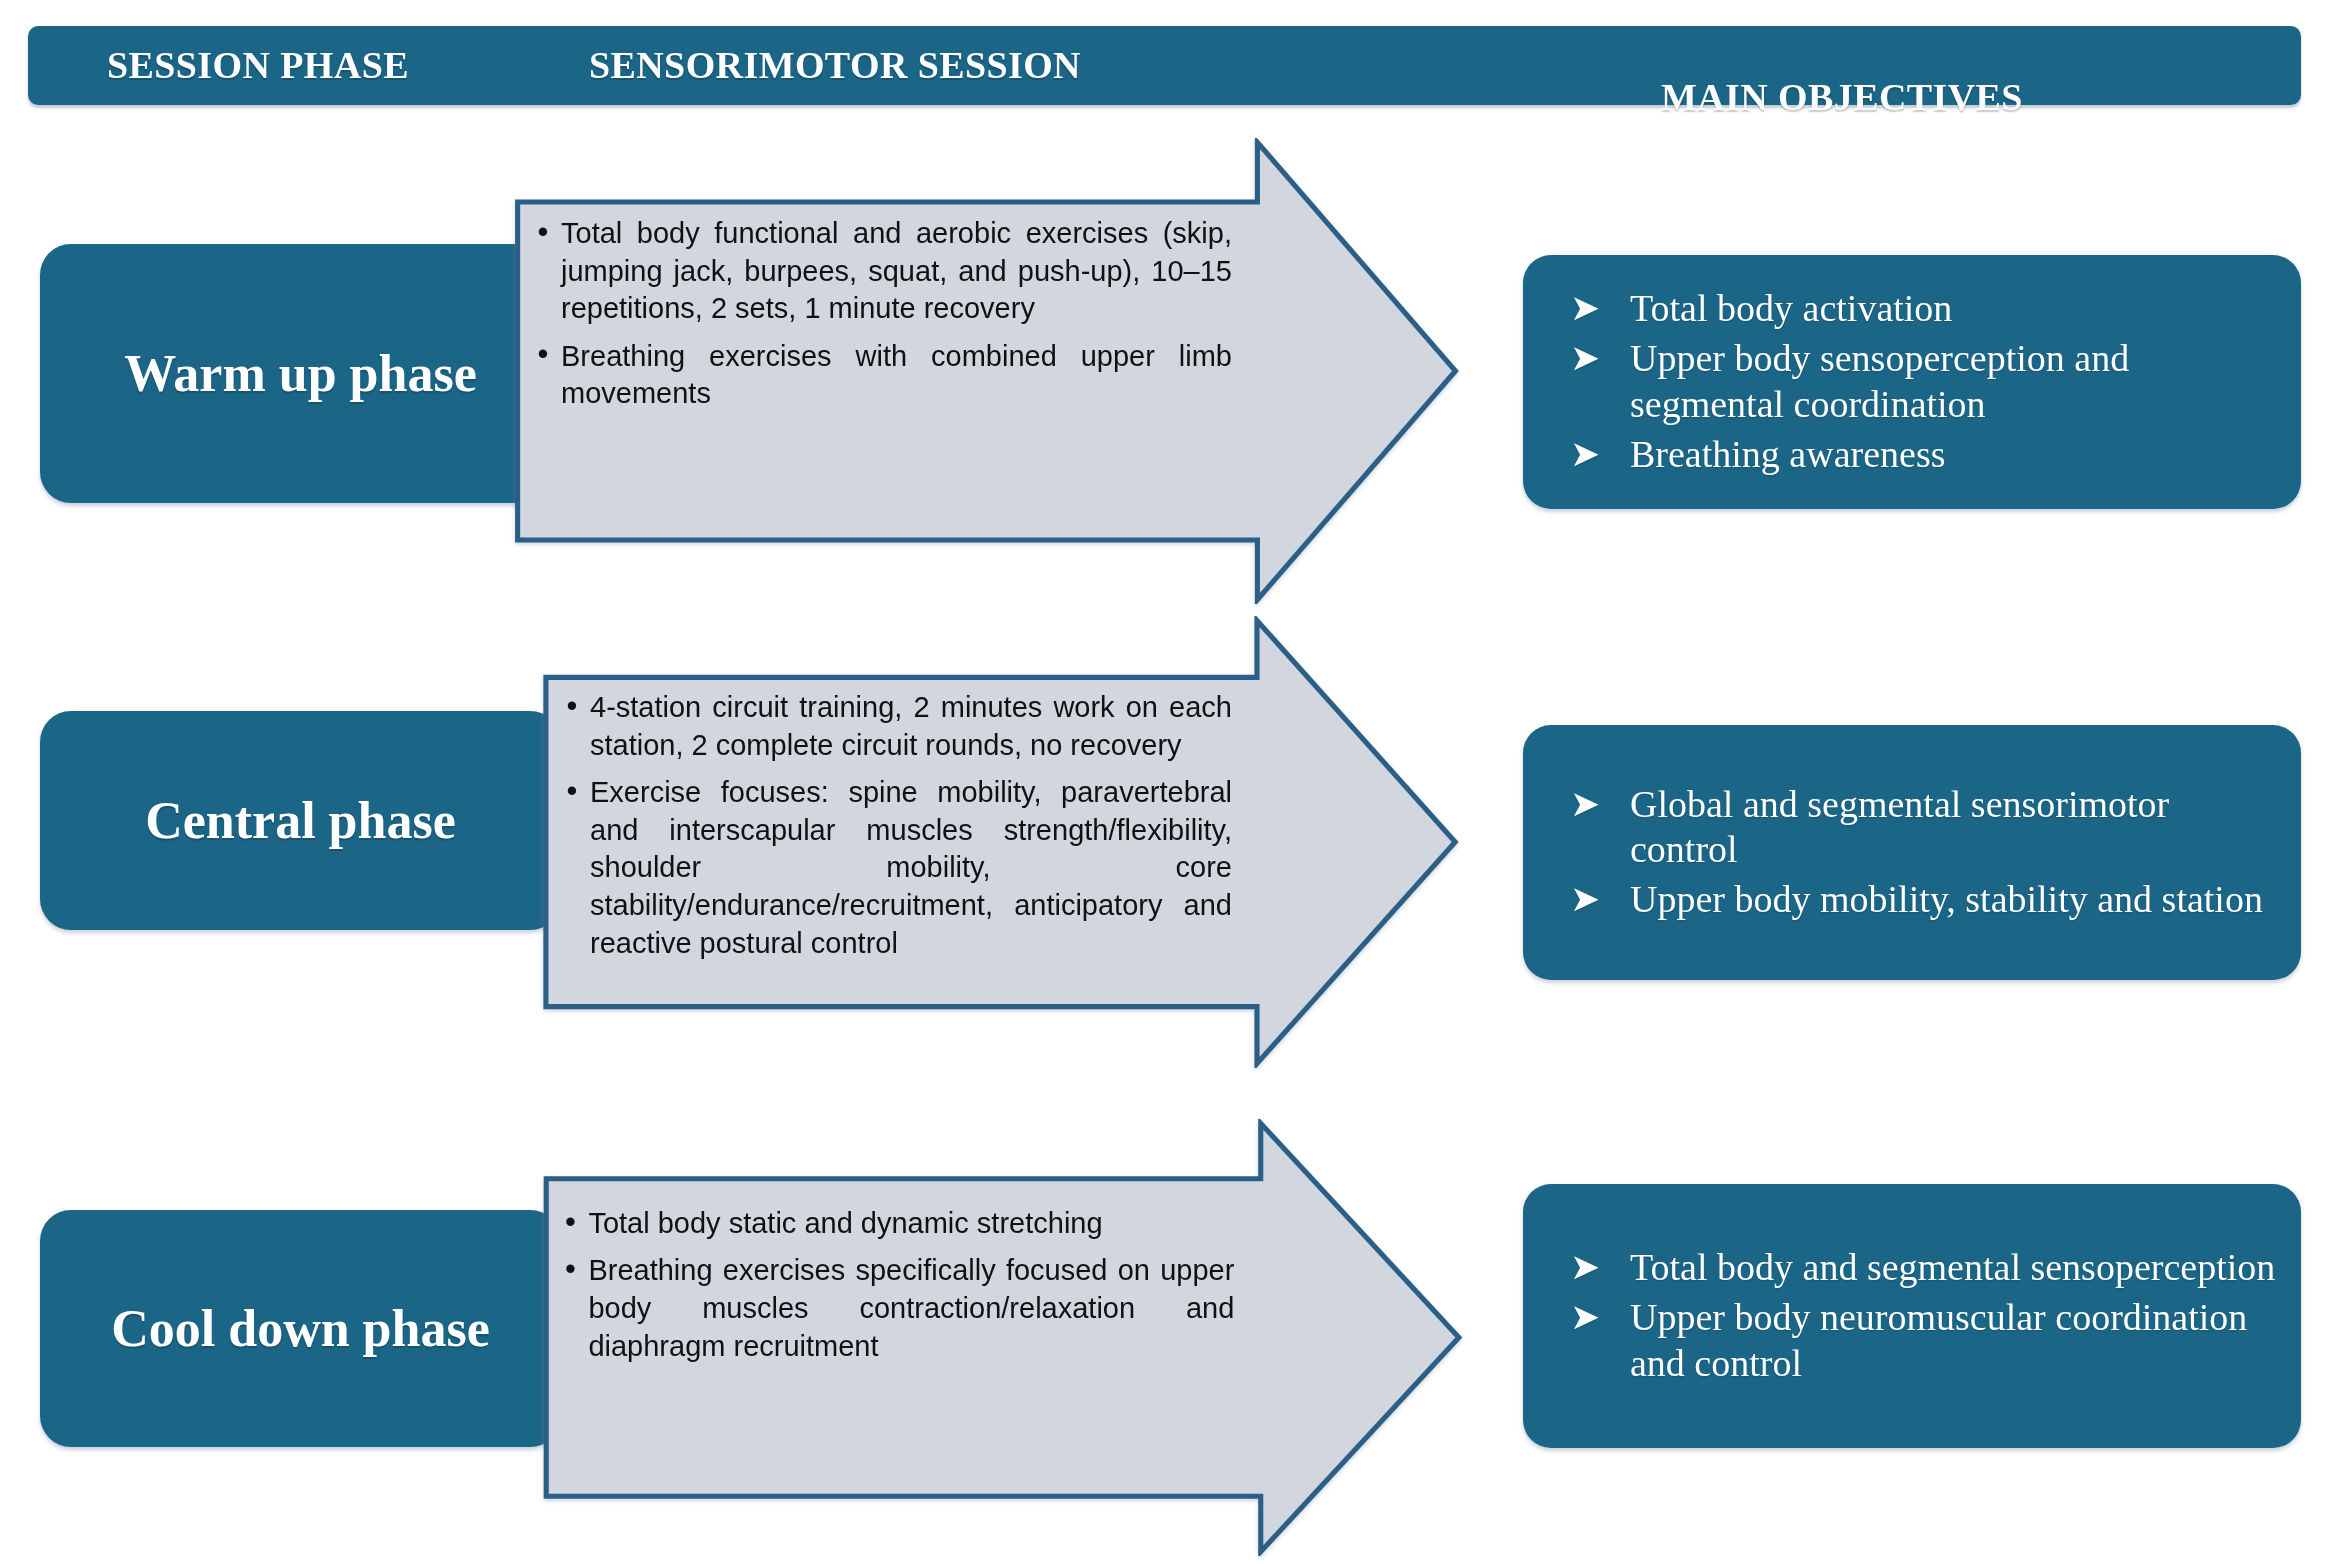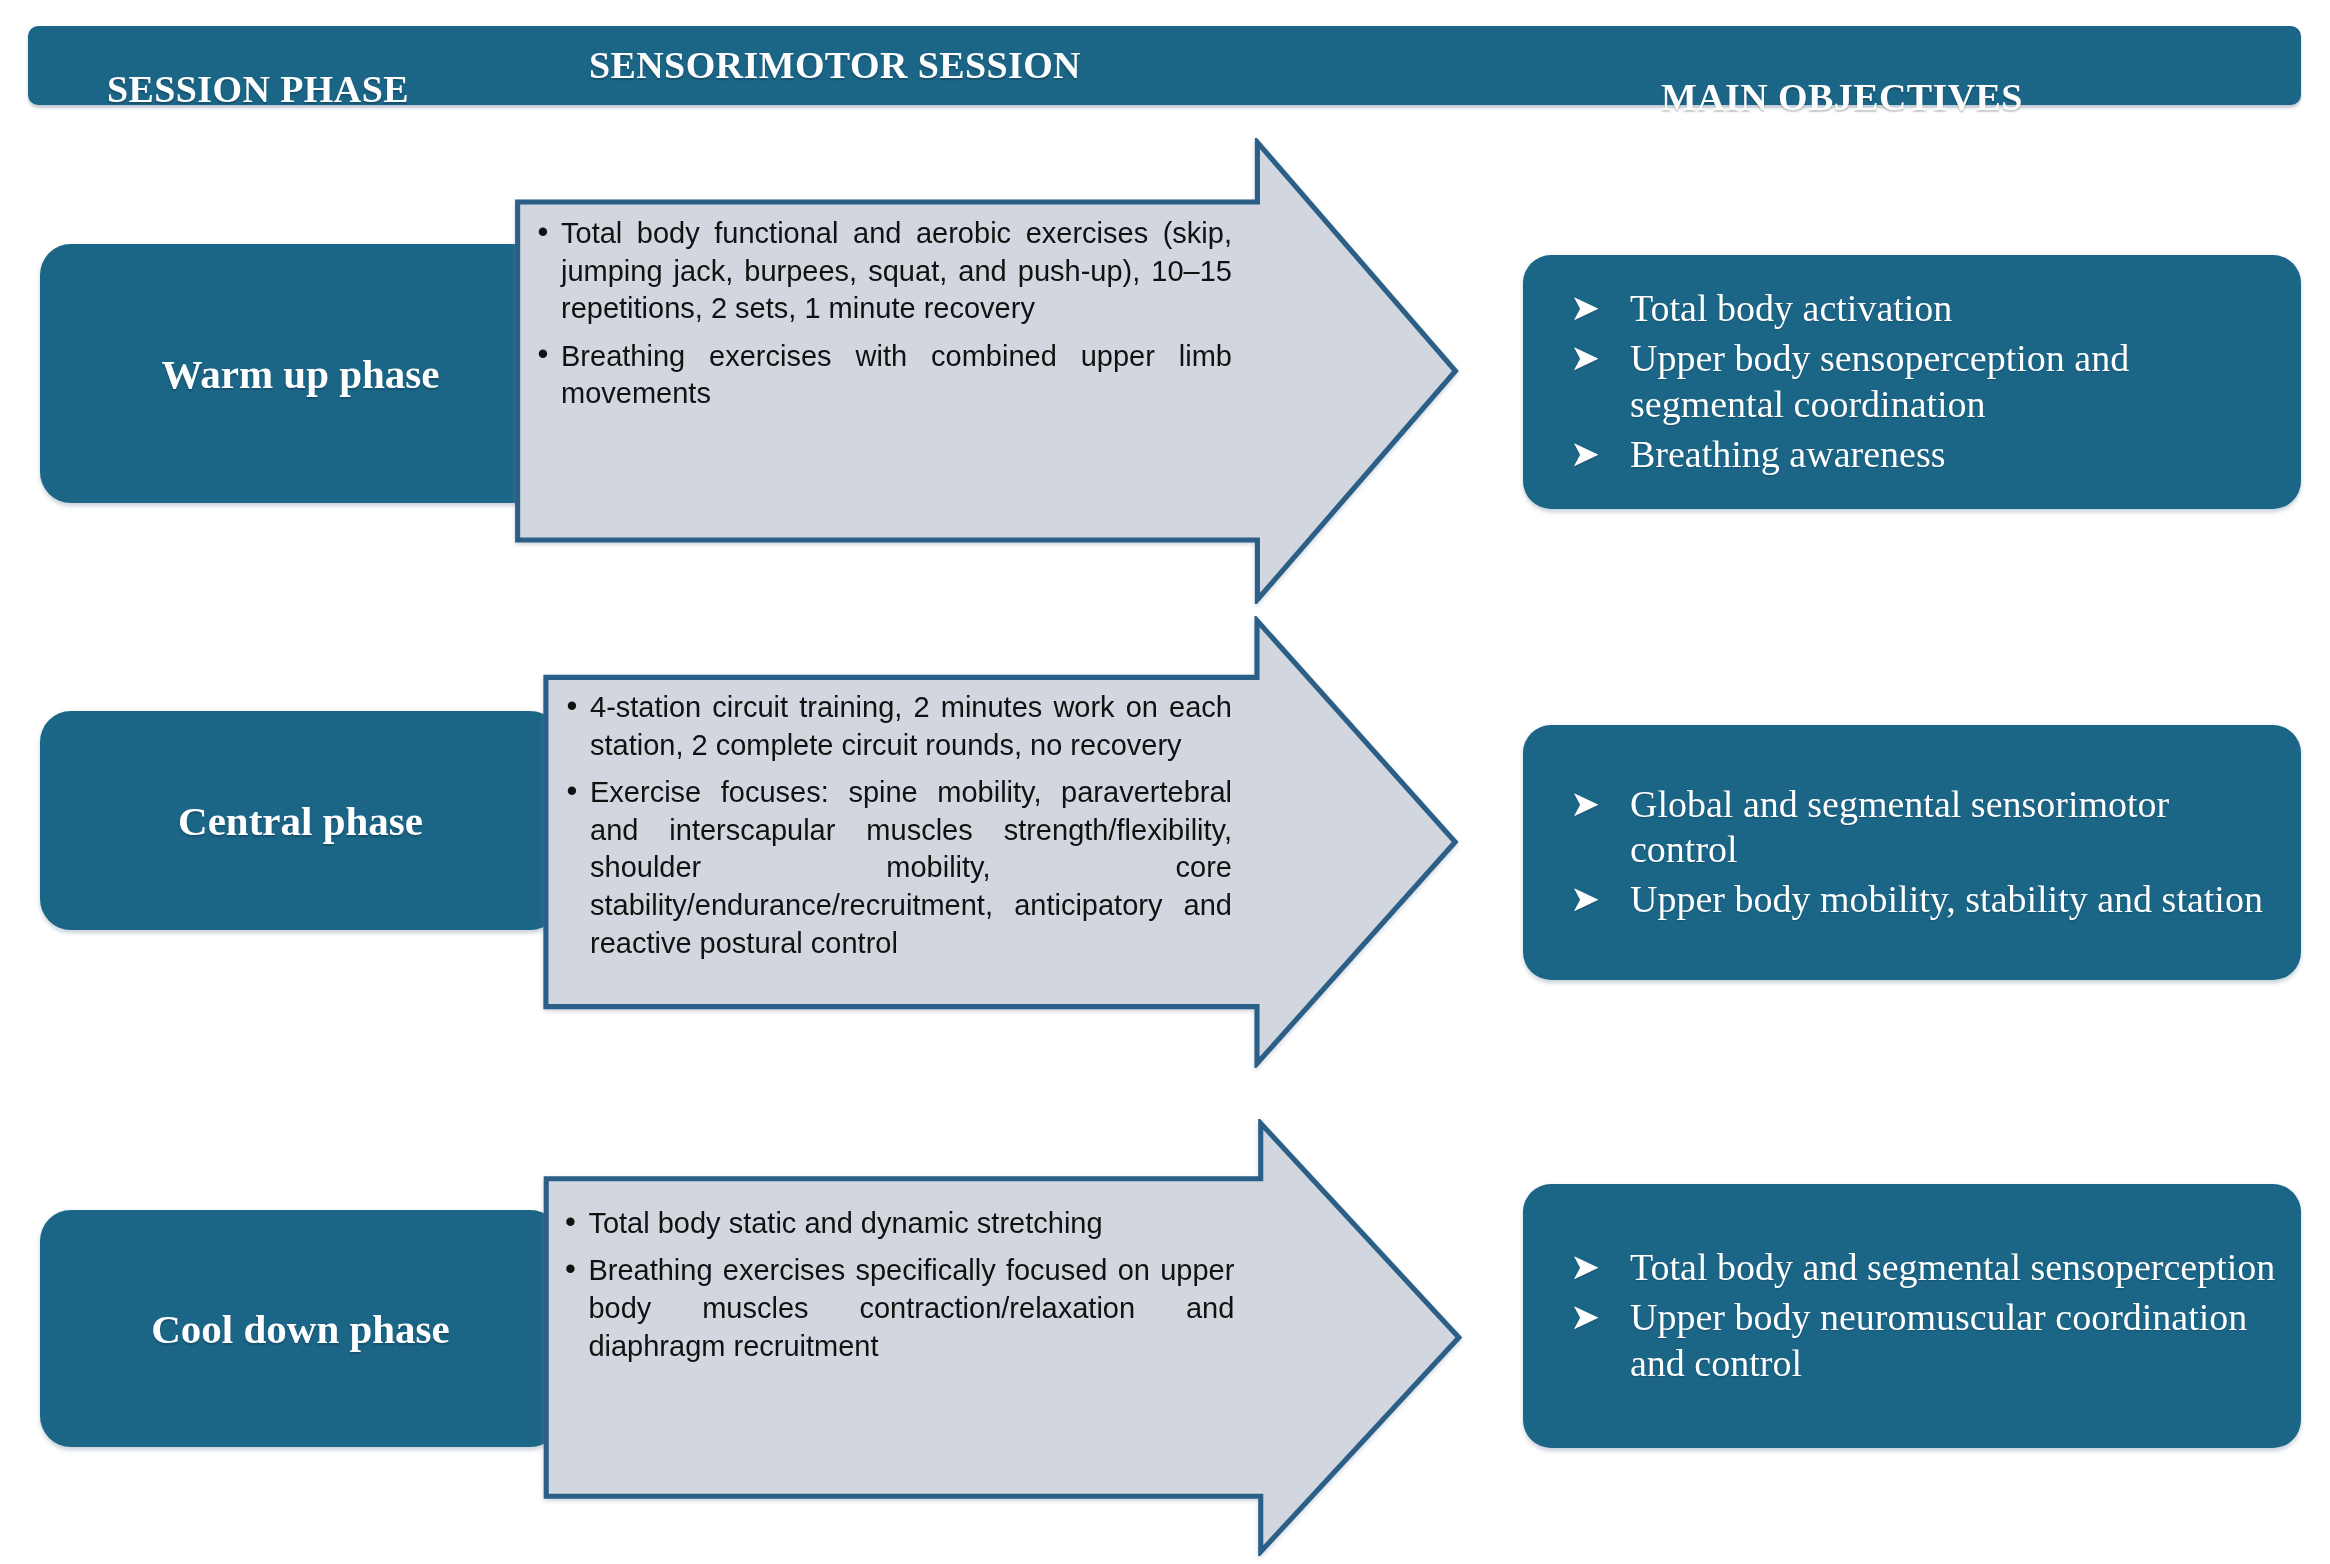--- a/index.html
+++ b/index.html
@@ -11,33 +11,33 @@
     position:absolute;left:28px;top:25.5px;width:2273px;height:79px;
     background:#1b6587;border-radius:10.2px;
     box-shadow:0 2.2px 2.9px rgba(120,140,160,.45);
   }
   .header-label{
     position:absolute;top:50%;transform:translateY(-50%);
     color:#fdfdfd;font-weight:bold;font-size:38px;letter-spacing:0.4px;
     white-space:nowrap;text-shadow:0 1.5px 1.5px rgba(0,0,0,.22);
     font-family:"Liberation Serif",serif;
   }
-  .hl-0{left:79px;margin-top:24px;}
+  .hl-0{left:79px;}
   .hl-1{left:561px;}
   .hl-2{left:1633px;margin-top:32px;}
 
   
   .phase-box{
     position:absolute;left:40px;width:521px;
     background:#1b6587;border-radius:31px;
     box-shadow:0 2.9px 4.4px rgba(120,140,160,.40);
     display:flex;align-items:center;justify-content:center;
   }
   .phase-label{
-    color:#ffffff;font-weight:bold;font-size:41px;white-space:nowrap;
+    color:#ffffff;font-weight:bold;font-size:52px;white-space:nowrap;
     text-shadow:0 1.5px 1.5px rgba(0,0,0,.20);
     font-family:"Liberation Serif",serif;
   }
   .pb-0{top:244px;height:259px;}
   .pb-1{top:711px;height:219px;text-align:center;}
   .pb-2{top:1210px;height:237px;}
 
   
   .arrow-wrap{position:absolute;}
   .arrow-wrap svg{position:absolute;left:0;top:0;display:block;

